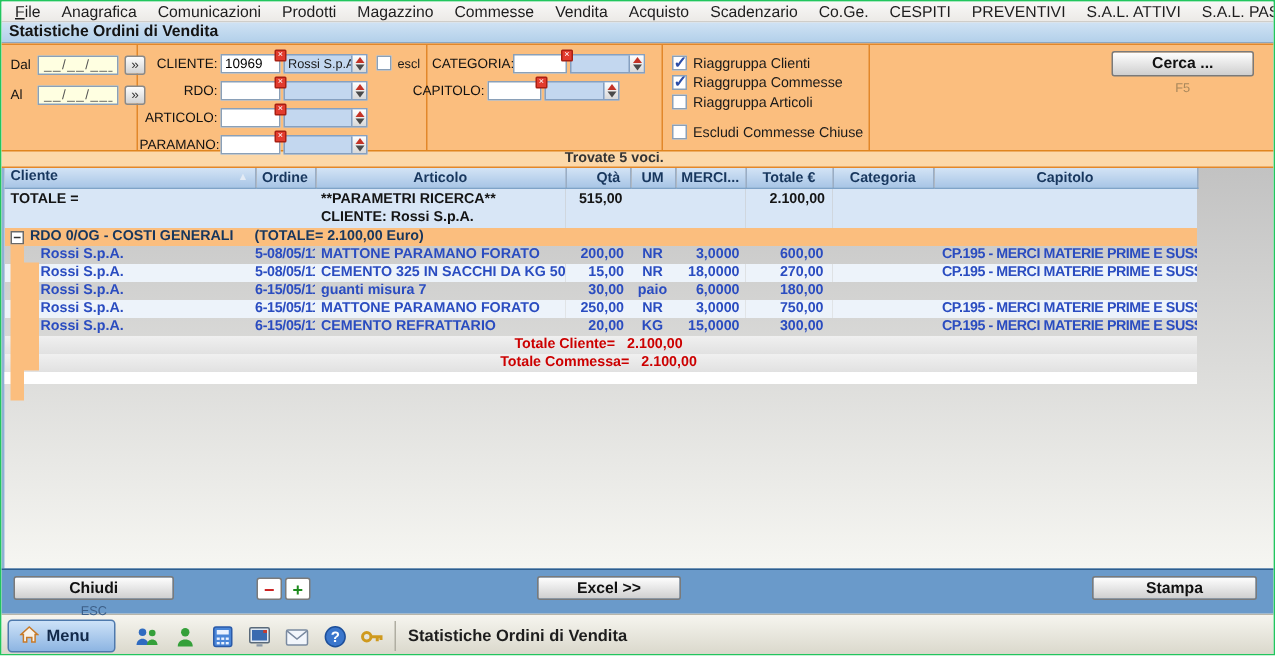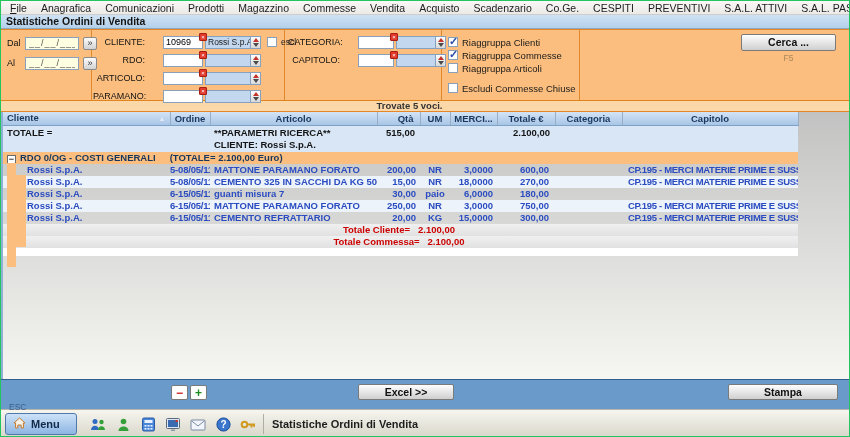--- a/index.html
+++ b/index.html
@@ -12,21 +12,21 @@
   .menubar span:first-child::first-letter { text-decoration: underline; }
 
   
   .titlebar { height: 14px; line-height: 13px; background: linear-gradient(#cfe2f4,#b3d0ea); font-size: 10.5px; font-weight: bold; color: #141414; padding-left: 5px; border-bottom: 1px solid #8fa6bd; }
 
   
   .filterpanel { position: relative; height: 72px; background: #fbbe7e; border-top: 1px solid #e2872a; border-bottom: 1px solid #df851f; font-size: 9px; color: #1a1a1a; }
   .vsep { position: absolute; top: 0; bottom: 0; width: 1px; background: #e2872a; }
   .f-row { position: absolute; display: flex; align-items: center; height: 14px; }
   .f-label { display: inline-block; text-align: right; font-size: 9px; color: #111; }
-  .code-wrap { position: relative; display: inline-block; margin-left: 18px; }
+  .code-wrap { position: relative; display: inline-block; margin-left: 2px; }
   .code-input { width: 40px; height: 13px; border: 1px solid #8aa0b8; font-size: 9px; padding: 0 2px; background: #fff; font-family: "Liberation Sans", sans-serif; }
   .badge { position: absolute; top: -3px; right: -4px; width: 8px; height: 8px; background: #e23b2e; border: 1px solid #a81f12; color: #fff; font-size: 6px; line-height: 6px; text-align: center; border-radius: 1px; cursor: pointer; }
   .bluefield { display: flex; margin-left: 2px; width: 56px; height: 13px; background: #c3d7ef; border: 1px solid #86a0c0; }
   .bluefield .val { flex: 1; font-size: 8.5px; line-height: 11px; padding-left: 2px; overflow: hidden; white-space: nowrap; }
   .spin { width: 10px; border-left: 1px solid #86a0c0; background: linear-gradient(#fff,#d9d9d9); display: flex; flex-direction: column; align-items: center; justify-content: center; gap: 1px; cursor: pointer; }
   .spin .up { width: 0; height: 0; border-left: 3px solid transparent; border-right: 3px solid transparent; border-bottom: 4px solid #c43327; }
   .spin .dn { width: 0; height: 0; border-left: 3px solid transparent; border-right: 3px solid transparent; border-top: 4px solid #4a4a4a; }
   .date-input { width: 54px; height: 13px; border: 1px solid #8aa0b8; background: #ffffe1; font-size: 9px; color: #555; padding: 0 3px; letter-spacing: 1px; font-family: "Liberation Sans", sans-serif; }
   .mini-btn { width: 14px; height: 13px; margin-left: 4px; background: linear-gradient(#fdfdfd,#d2d2d2); border: 1px solid #8a8a8a; border-radius: 2px; font-size: 9px; line-height: 10px; text-align: center; color: #333; cursor: pointer; }
   .cb { width: 10px; height: 10px; background: #fff; border: 1px solid #8aa0b8; position: relative; cursor: pointer; flex: none; }
@@ -68,21 +68,21 @@
   td.c-cap { padding-left: 6px; font-size: 8px; letter-spacing: -0.3px; }
   tr.totline td { height: 12px; line-height: 12px; background: linear-gradient(#f0f0f0,#e1e1e1); color: #cc0000; font-size: 9.5px; text-align: center; padding-right: 3px; }
   tr.totline .tval { margin-left: 8px; }
   .tbl-ext { width: 795px; height: 8px; background: #fff; }
   .strip1 { position: absolute; left: 4px; top: 51px; width: 9px; height: 104px; background: #fbbe7e; z-index: 2; pointer-events: none; }
   .strip2 { position: absolute; left: 13px; top: 63px; width: 10px; height: 72px; background: #fbbe7e; z-index: 2; pointer-events: none; }
 
   
   .btnpanel { position: relative; height: 30px; background: #6a9aca; border-top: 1px solid #2e5e8e; }
   .chiudi { position: absolute; left: 8px; top: 4px; width: 107px; height: 16px; }
-  .esc { position: absolute; left: 8px; top: 22px; width: 107px; color: #3d5f88; font-size: 8.5px; }
+  .esc { position: absolute; left: 8px; top: 22px; width: 107px; text-align: center; color: #3d5f88; font-size: 8.5px; }
   .pm { position: absolute; top: 5px; width: 17px; height: 15px; background: #fff; border: 1px solid #7a7a7a; border-radius: 2px; font-weight: bold; font-size: 12px; line-height: 12px; text-align: center; cursor: pointer; }
   .pm.minus { left: 170px; color: #cc2222; }
   .pm.plus { left: 189px; color: #1d8a1d; }
   .excel { position: absolute; left: 357px; top: 4px; width: 96px; height: 16px; }
   .stampa { position: absolute; left: 727px; top: 4px; width: 110px; height: 16px; }
 
   
   .taskbar { display: flex; align-items: center; height: 29px; background: linear-gradient(#f6f5ef,#d8d6c9); border-top: 1px solid #b8b6aa; padding-left: 4px; }
   .menubtn { display: flex; align-items: center; gap: 5px; width: 72px; height: 22px; background: linear-gradient(#cde2f8,#8db5e2); border: 1px solid #4e79ad; border-radius: 3px; font-weight: bold; font-size: 11px; color: #12294a; padding-left: 7px; cursor: pointer; }
   .tb-icons { display: flex; align-items: center; gap: 7px; margin-left: 12px; }
@@ -183,21 +183,21 @@
       <span class="f-label" style="width:52px">CATEGORIA:</span>
       <span class="code-wrap"><input class="code-input" style="width: 36px;" value=""><span class="badge">×</span></span>
       <span class="bluefield" style="width:50px">
           <span class="val"></span>
           <span class="spin">
             <span class="up"></span>
             <span class="dn"></span>
           </span>
         </span>
     </div>
-    <div class="f-row" style="left:287px;top:23px">
+    <div class="f-row" style="left:270px;top:23px">
       <span class="f-label" style="width:52px">CAPITOLO:</span>
       <span class="code-wrap"><input class="code-input" style="width: 36px;" value=""><span class="badge">×</span></span>
       <span class="bluefield" style="width:50px">
           <span class="val"></span>
           <span class="spin">
             <span class="up"></span>
             <span class="dn"></span>
           </span>
         </span>
     </div>
@@ -335,20 +335,21 @@
           </tr>
         </tbody>
       </table>
       <div class="tbl-ext"></div>
     </div>
     <div class="strip1"></div>
     <div class="strip2"></div>
   </div>
 
   <div class="btnpanel">
+    <button class="btn chiudi">Chiudi</button>
     <div class="esc">ESC</div>
     <button class="pm minus">−</button>
     <button class="pm plus">+</button>
     <button class="btn excel">Excel &gt;&gt;</button>
     <button class="btn stampa">Stampa</button>
   </div>
 
   <div class="taskbar">
     <div class="menubtn">
       <span><svg width="13" height="12" viewBox="0 0 13 12">

